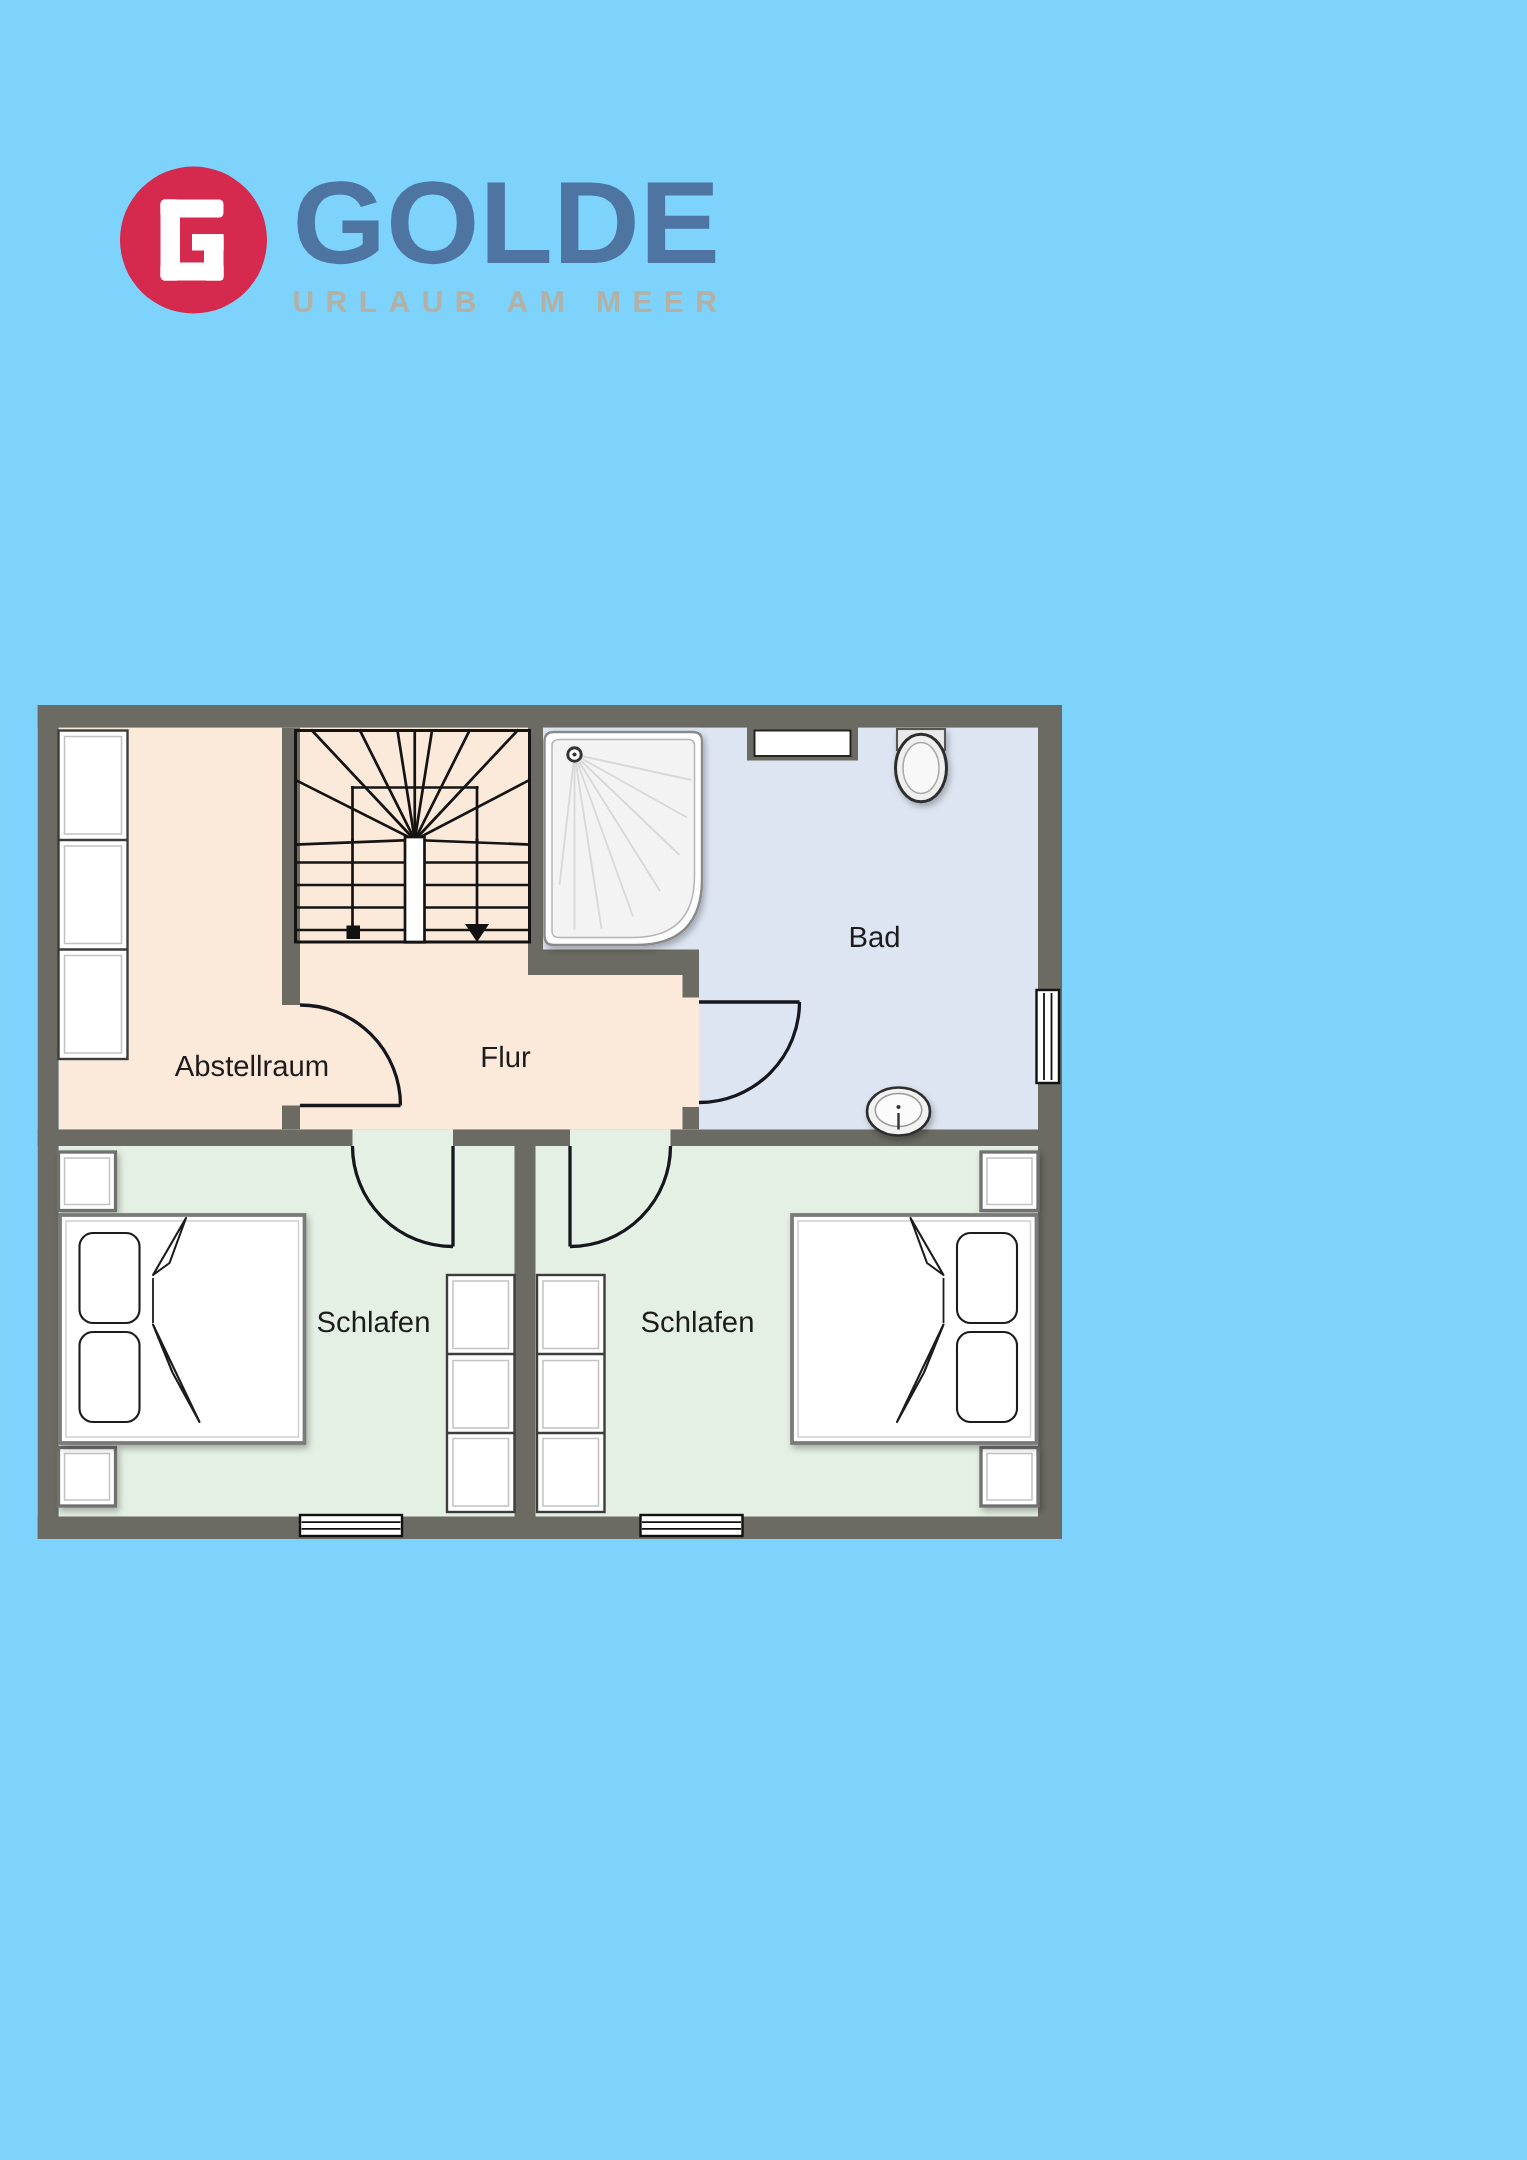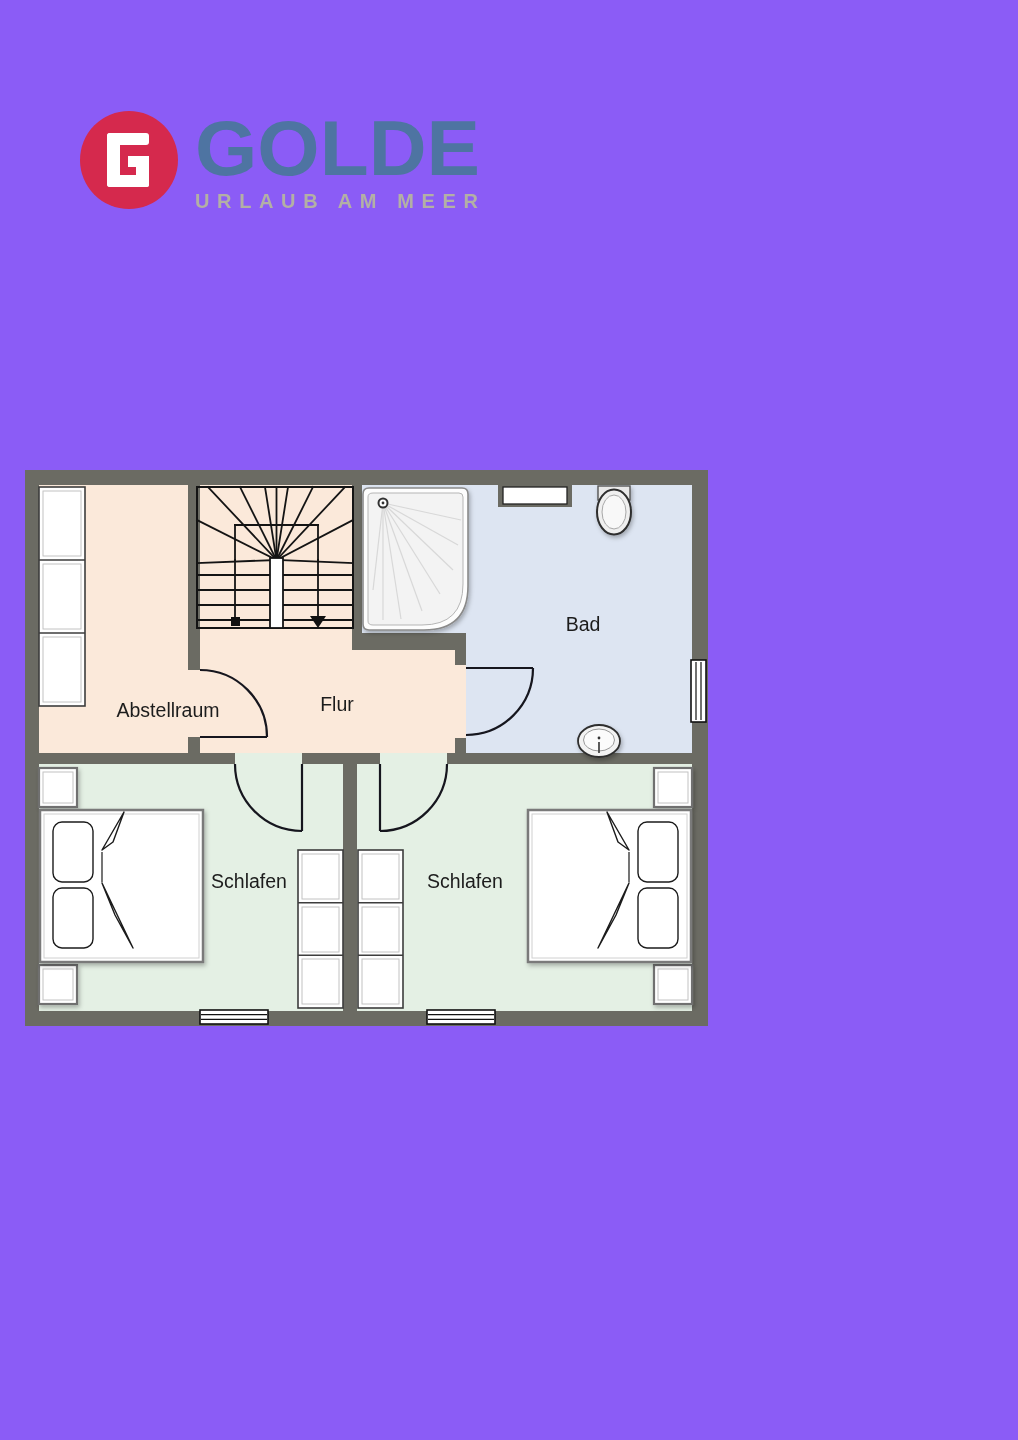--- a/index.html
+++ b/index.html
@@ -1,16 +1,16 @@
 <!DOCTYPE html>
 <html><head>
 <meta charset="utf-8">
 <style>
   html,body{margin:0;padding:0;background:#fff;}
-  .page{position:relative;width:1018px;height:1440px;background:#8b5cf6;overflow:hidden;
+  .page{position:relative;width:1018px;height:1440px;background:#7dd3fc;overflow:hidden;
         font-family:"Liberation Sans",sans-serif;}
   .logo-svg{position:absolute;left:80px;top:111px;overflow:visible;}
   .plan-svg{position:absolute;left:25px;top:470px;}
   .brand-name{font-family:"Liberation Sans",sans-serif;font-weight:bold;fill:#4e74a2;}
   .brand-tagline{font-family:"Liberation Sans",sans-serif;font-weight:bold;fill:#b3b0a5;}
   .wall{fill:#6b6b63;}
   .room-label{font:19.5px "Liberation Sans",sans-serif;fill:#1c1c1c;text-anchor:middle;}
   .stair{stroke:#141414;stroke-width:1.8;fill:none;stroke-linecap:square;}
   .door{stroke:#16161e;stroke-width:2.2;fill:none;}
   .winfr{fill:#ffffff;stroke:#111;stroke-width:1.6;}

